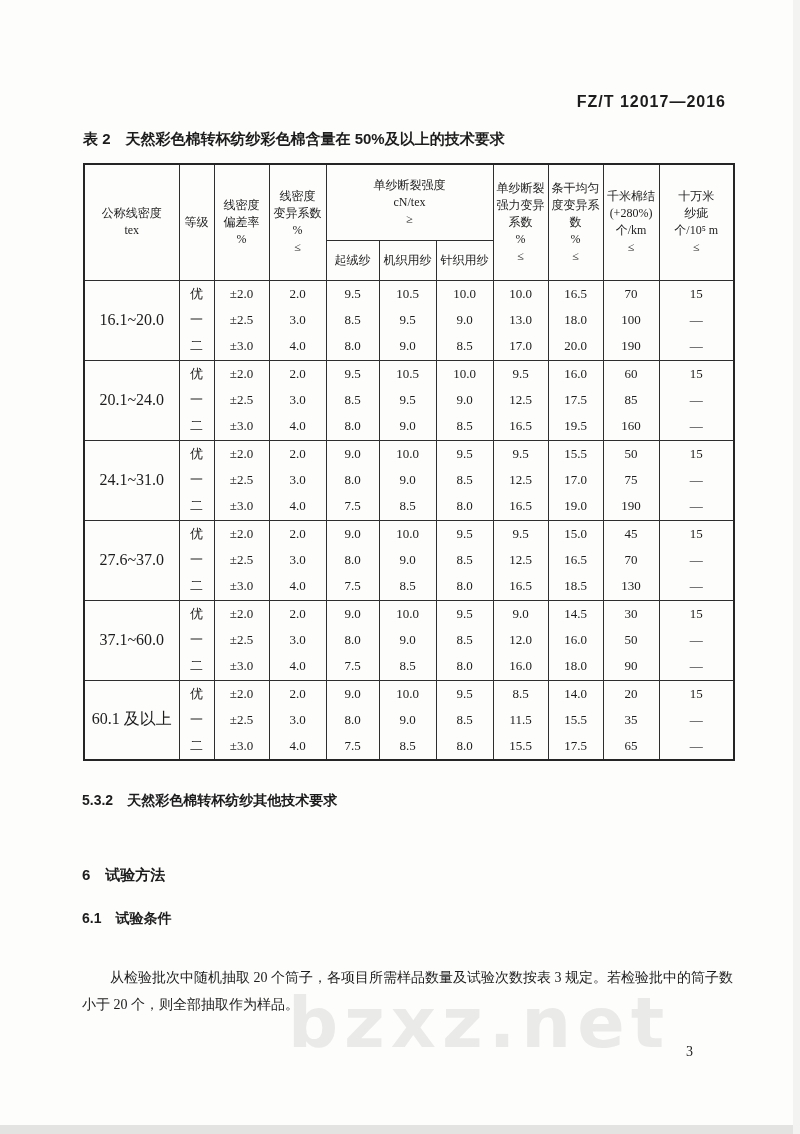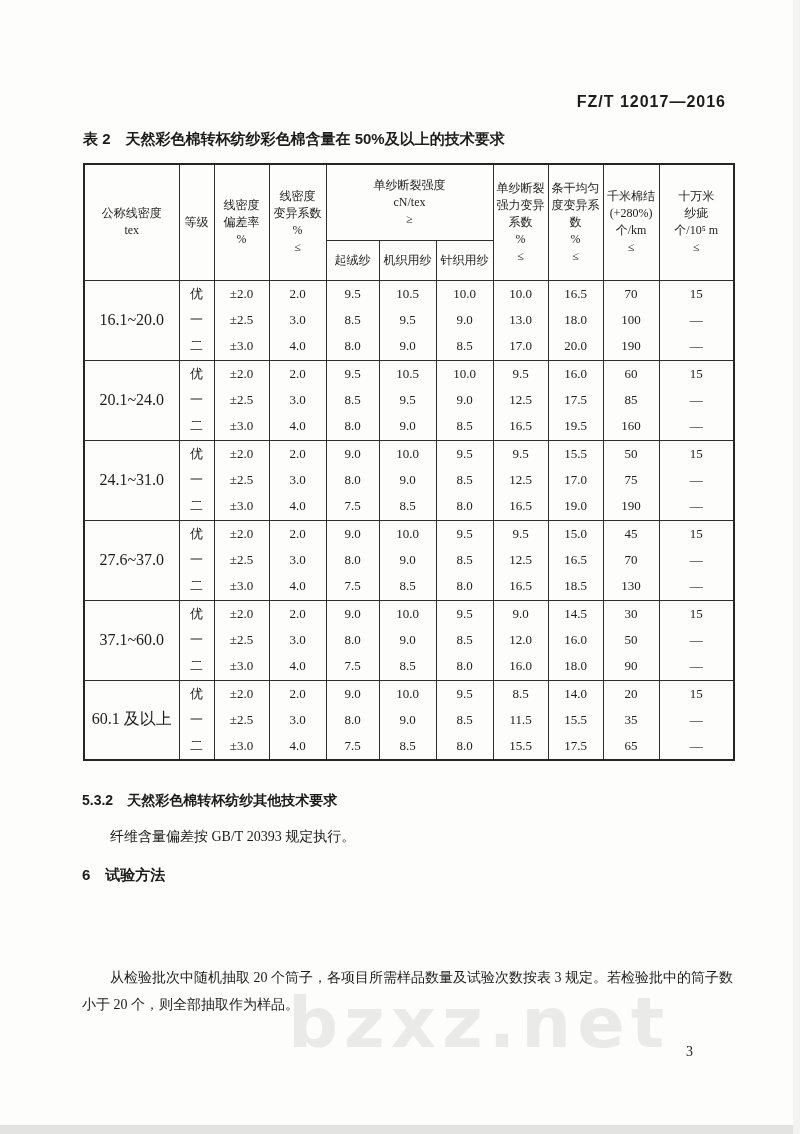--- a/index.html
+++ b/index.html
@@ -456,28 +456,28 @@
             <div class="cell-line">—</div>
             <div class="cell-line">—</div>
           </td>
         </tr>
       </tbody>
   </table>
 
   <div class="sect" style="top:792px">
     <div class="sect-heading">5.3.2　天然彩色棉转杯纺纱其他技术要求</div>
   </div>
-  <div class="sect" style="top:823px">
-    <div class="sect-body">纤维含量偏差按 GB/T 20393 规定执行。</div>
-  </div>
 
   <div class="sect" style="top:866px">
     <div class="sect-heading lv1">6　试验方法</div>
   </div>
 
+  <div class="sect" style="top:910px">
+    <div class="sect-heading">6.1　试验条件</div>
+  </div>
 
   <div class="sect" style="top:964px">
     <div class="sect-body">从检验批次中随机抽取 20 个筒子，各项目所需样品数量及试验次数按表 3 规定。若检验批中的筒子数小于 20 个，则全部抽取作为样品。</div>
   </div>
 
   <div class="page-number">3</div>
 
 </div>
 
 </body></html>

